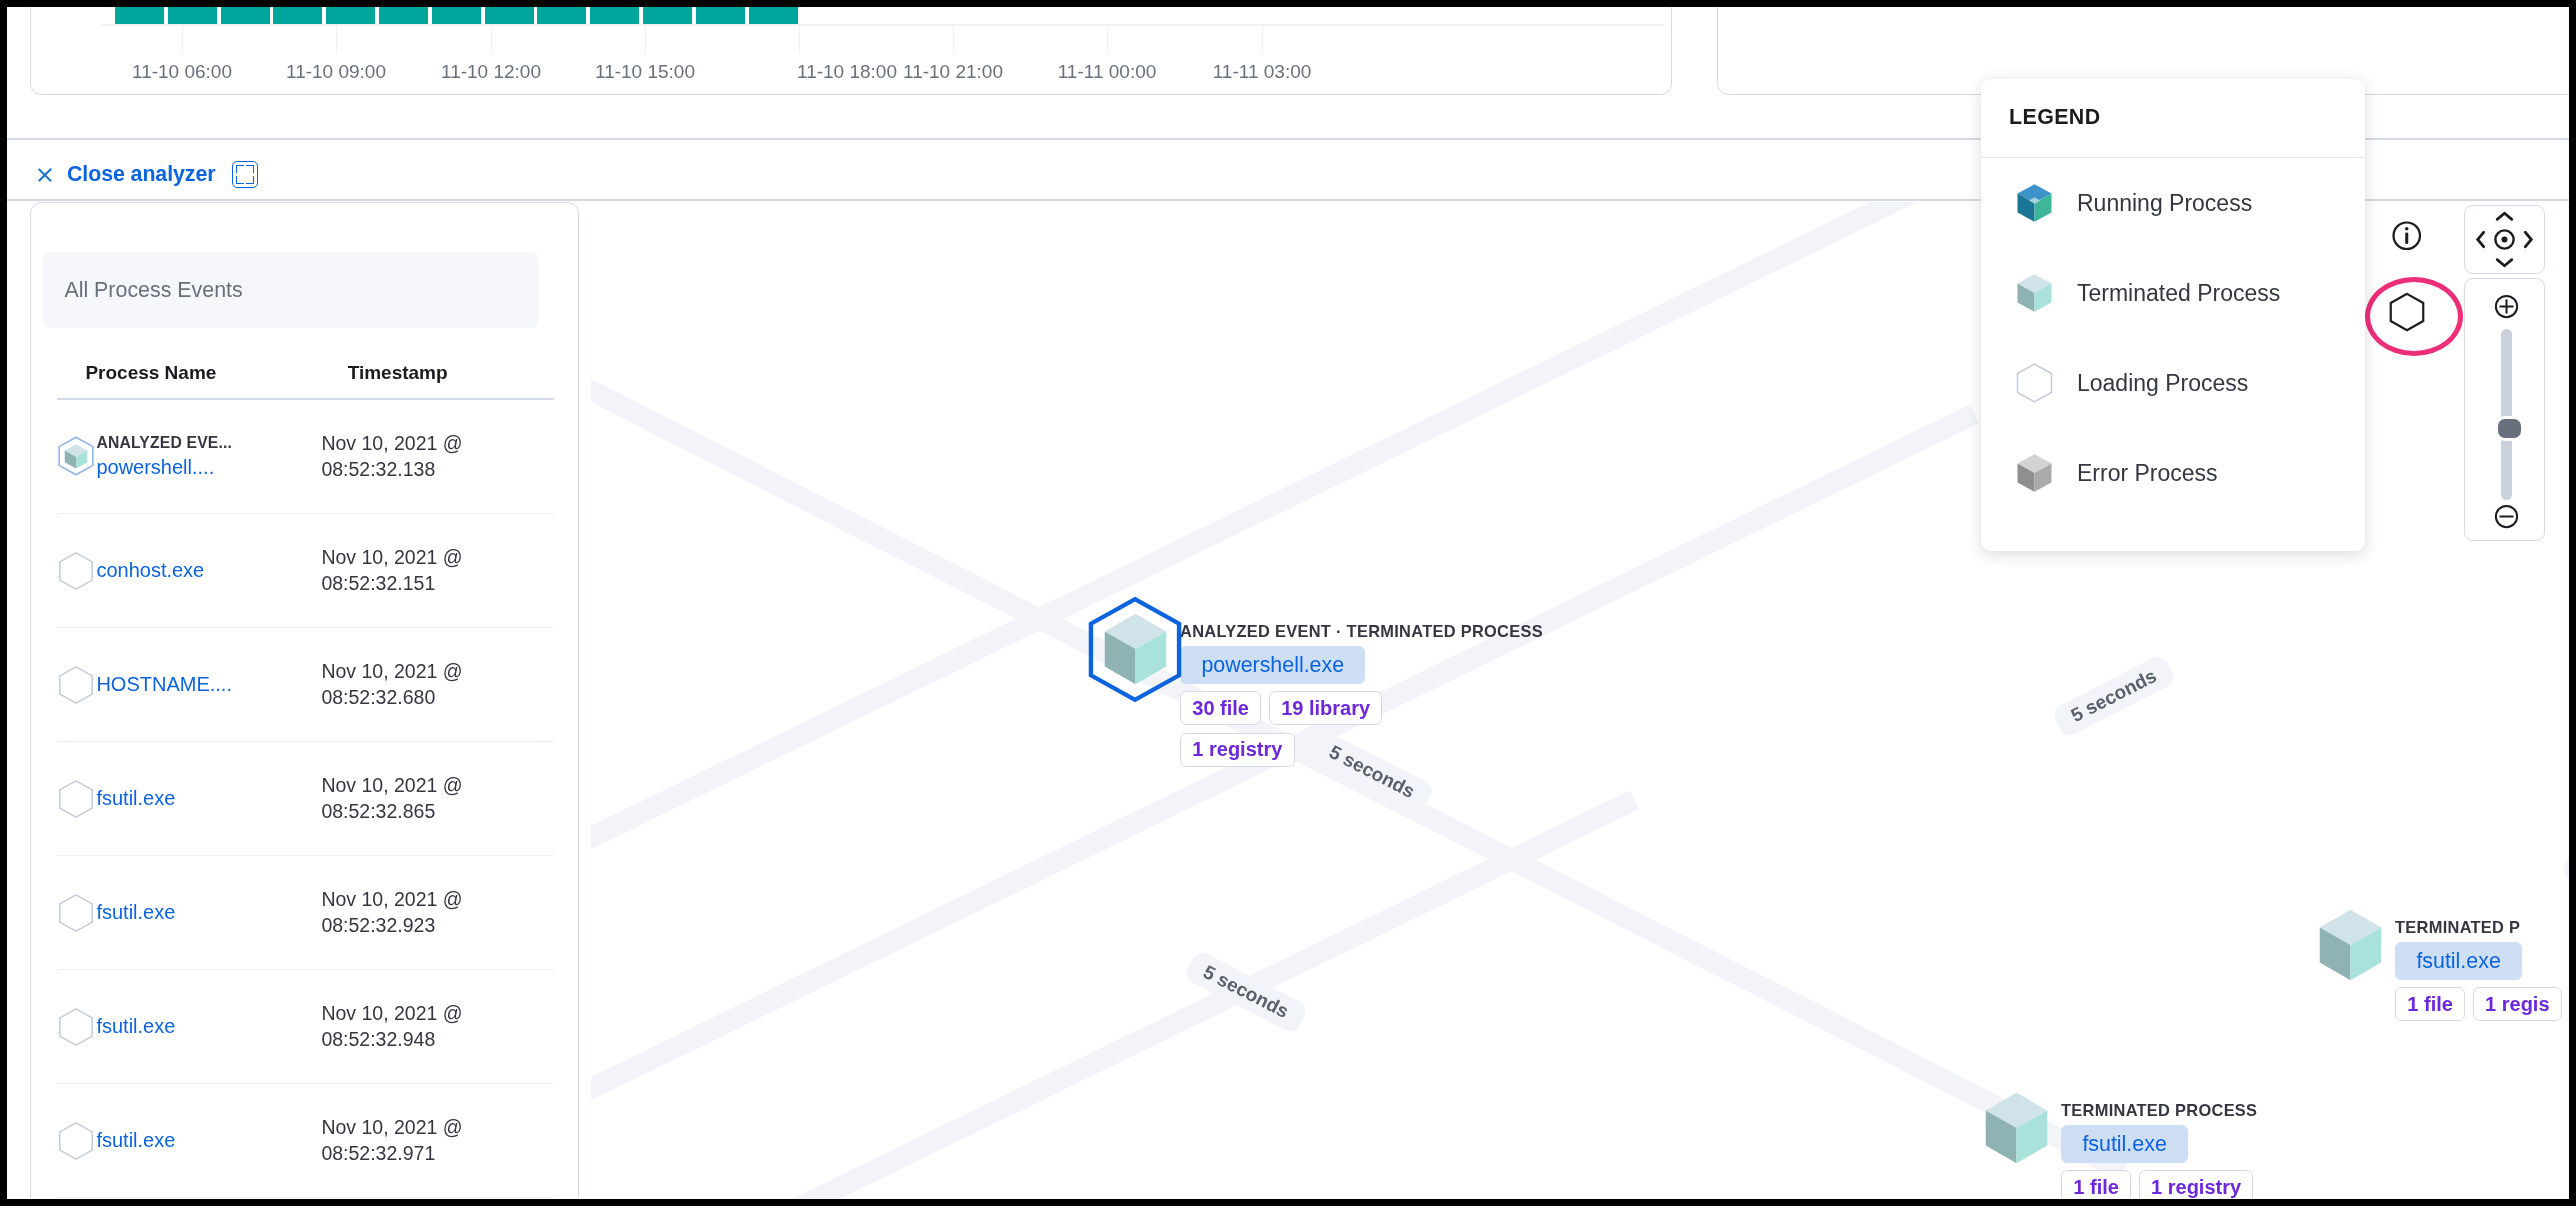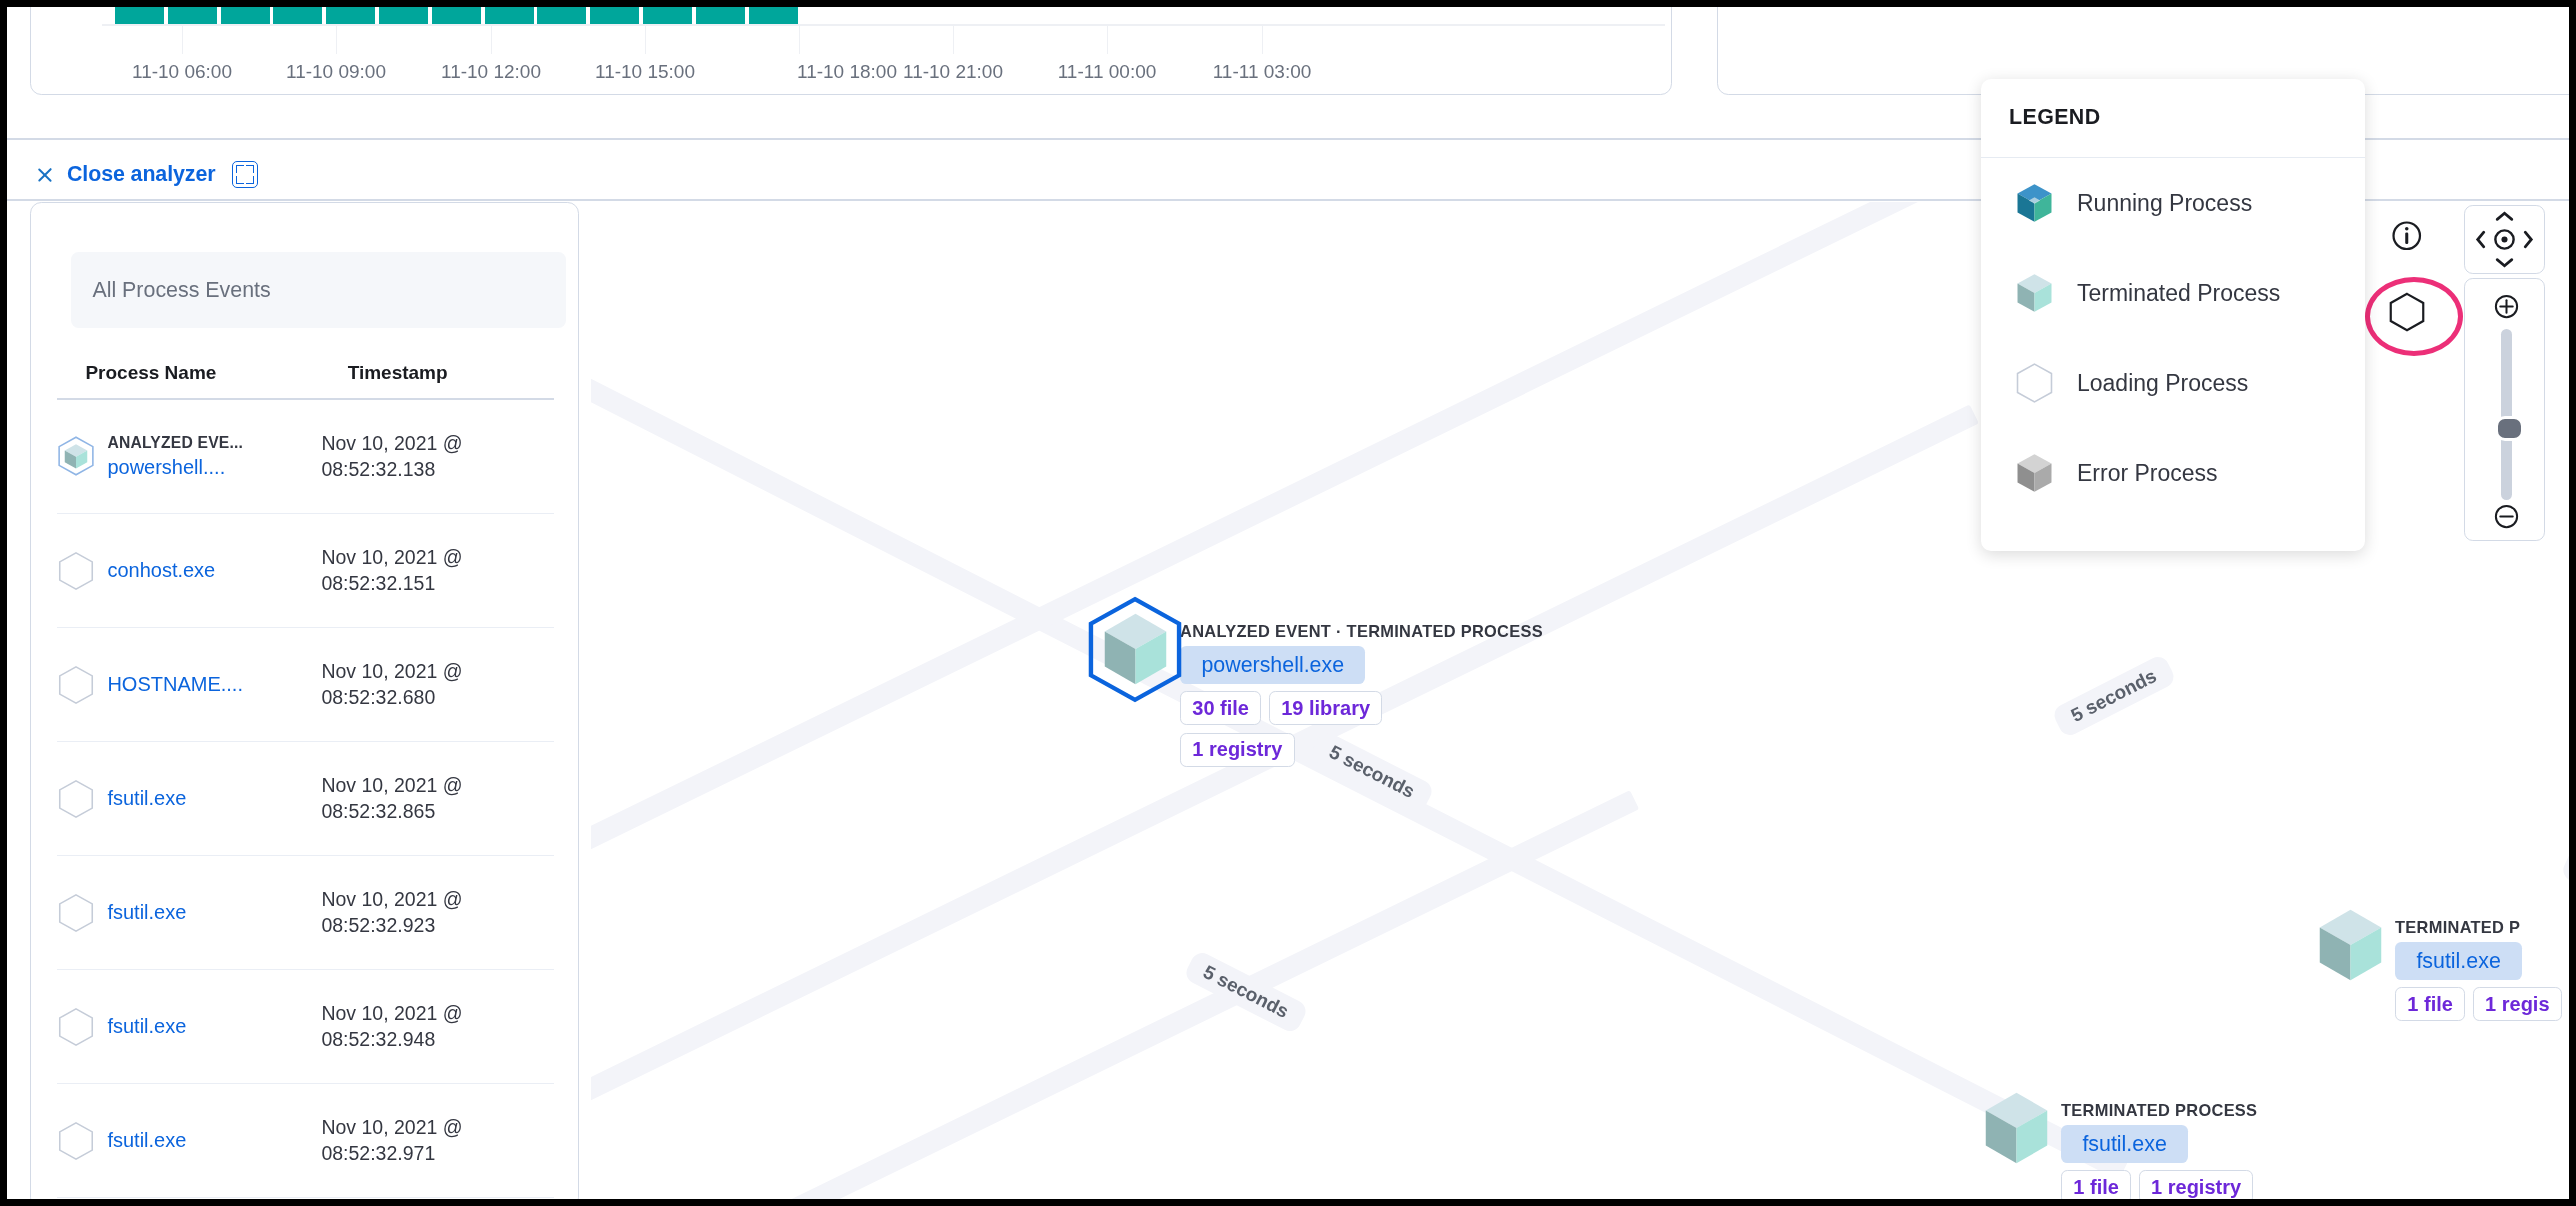--- a/index.html
+++ b/index.html
@@ -91,39 +91,39 @@
   #fullscreen-btn span.bl{left:3.1px;bottom:3.1px;border-right:none;border-top:none;}
   #fullscreen-btn span.br{right:3.1px;bottom:3.1px;border-left:none;border-top:none;}
 
   
   #events-panel{
     position:absolute;left:23px;top:195px;width:549px;height:1007px;
     border:1.3px solid #d3dae6;border-radius:11.3px;background:#fff;
     box-sizing:border-box;overflow:hidden;
   }
   #events-search{
-    position:absolute;left:40px;top:49px;width:495px;height:76px;
+    position:absolute;left:12px;top:49px;width:495px;height:76px;
     background:#f5f7fa;border-radius:7.6px;
     display:flex;align-items:center;padding:0 21.4px;box-sizing:border-box;text-align:right;
   }
   #events-search-text{font-size:21.4px;color:#69707d;}
   #events-table{
     position:absolute;left:26.4px;top:159px;width:497px;
   }
   .evt-head{
     display:flex;padding:0 0 14px 0;border-bottom:2.5px solid #d3dae6;
   }
   .evt-head div{font-size:19px;font-weight:700;color:#1a1c21;margin-left:28px;}
   .evt-head .c1{width:264px;}
   .evt-head .c2{width:233px;}
   .evt-row{
     display:flex;align-items:center;min-height:113px;
     border-bottom:1.9px solid #eaeef5;
   }
-  .evt-row .c1{width:264px;display:flex;align-items:center;gap:12px;}
+  .evt-row .c1{width:264px;display:flex;align-items:center;gap:1px;}
   .evt-row .c2{width:233px;font-size:19.5px;color:#343741;line-height:1.32;}
   .hexicon{width:38px;height:40px;flex:0 0 auto;}
   .evt-names{display:flex;flex-direction:column;gap:3.8px;}
   .evt-analyzed{
     font-size:15.7px;font-weight:700;color:#343741;letter-spacing:0.2px;white-space:nowrap;
   }
   .evt-name{font-size:20px;color:#0b64dd;white-space:nowrap;}
 
   
   #graph{

